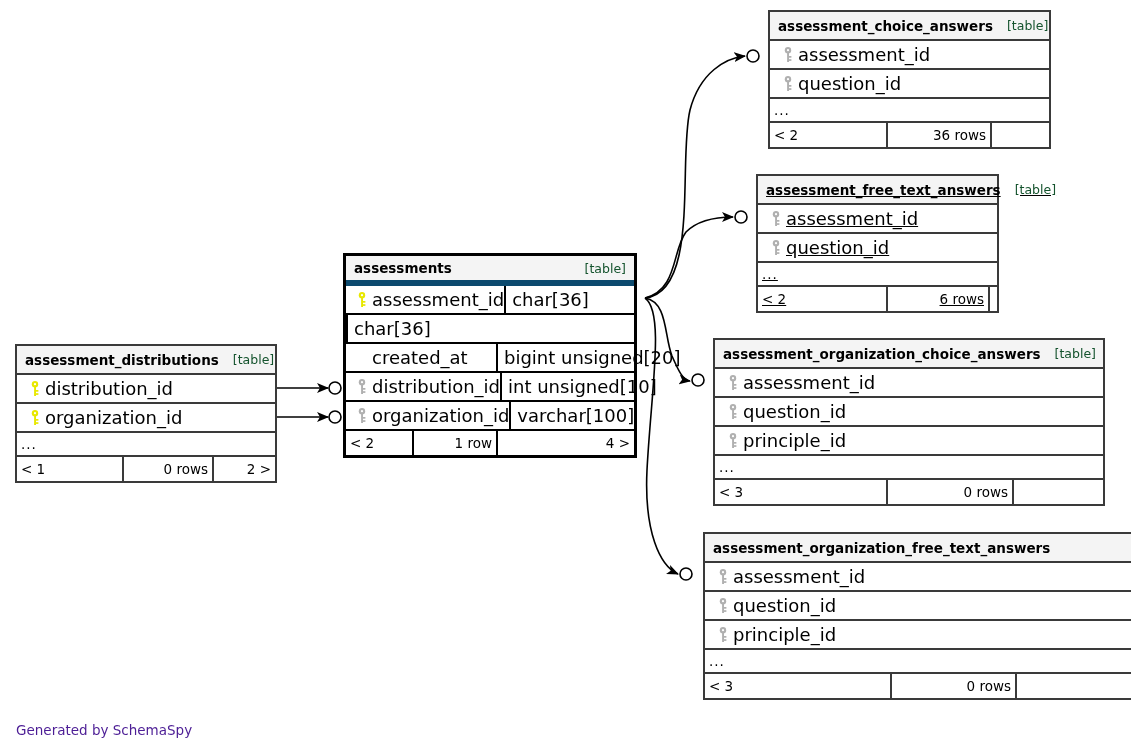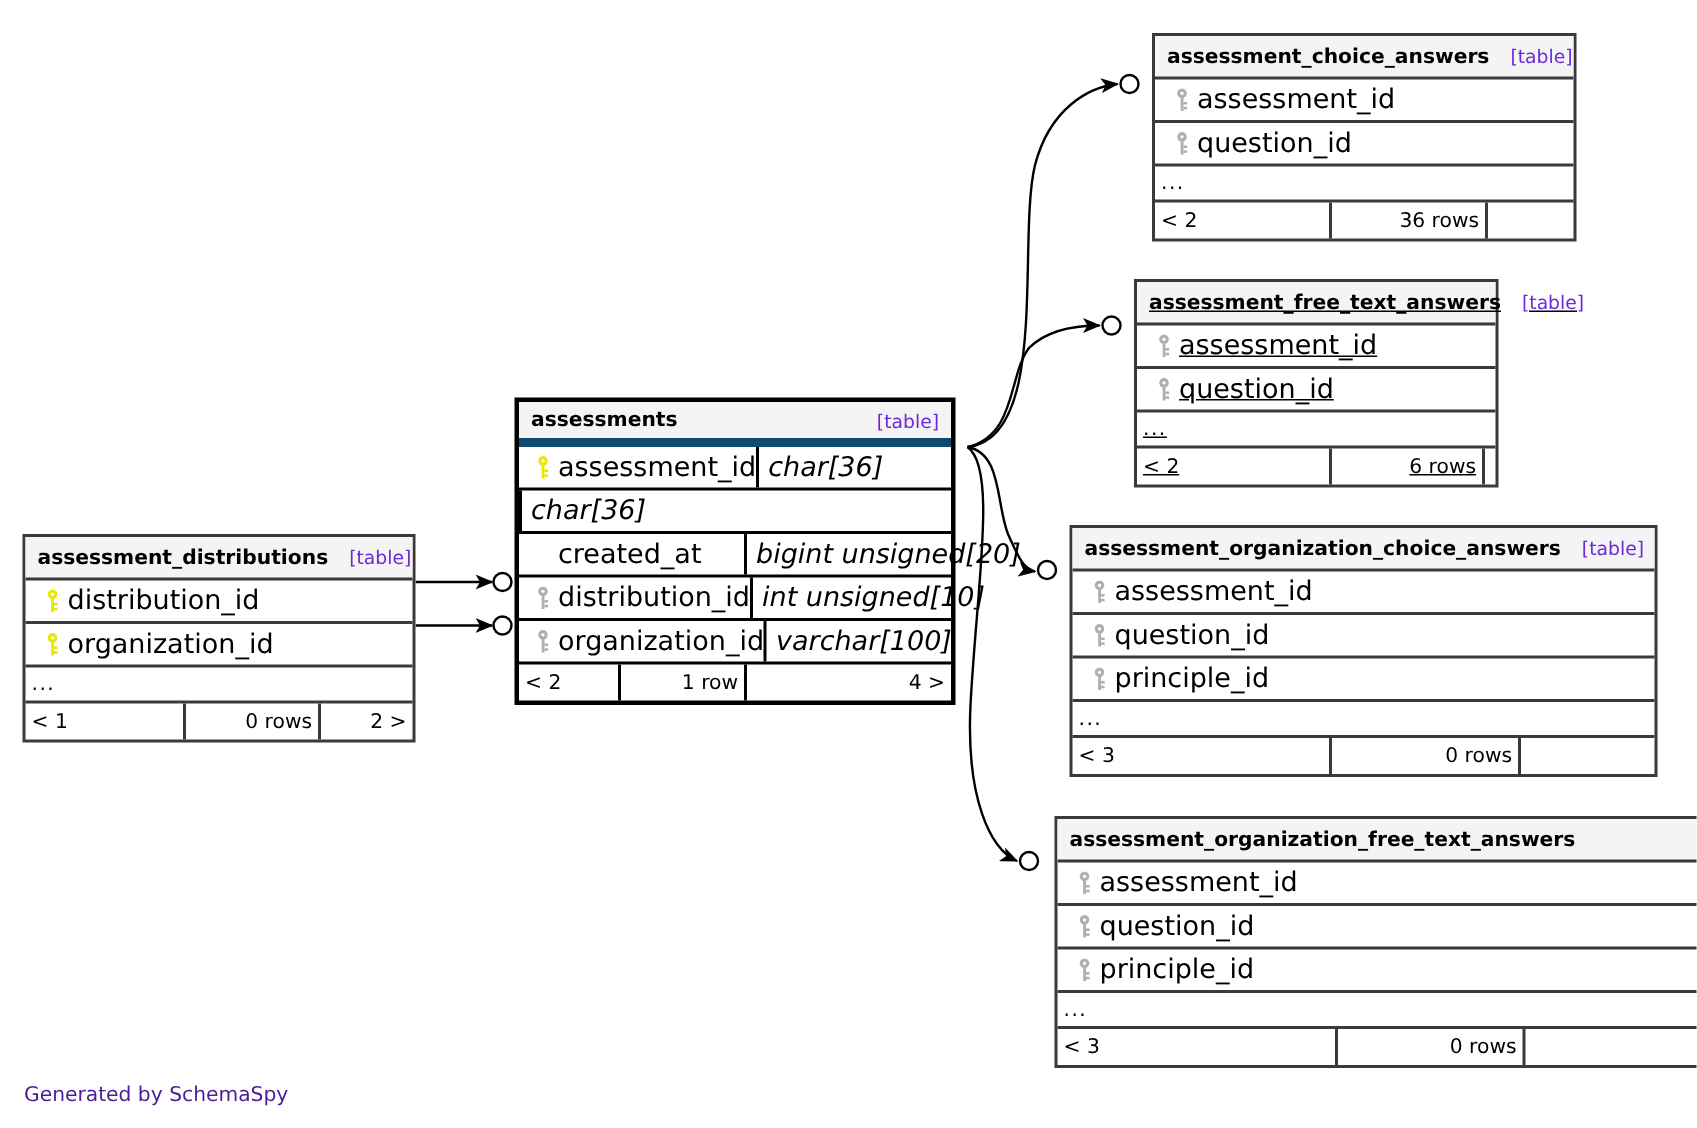--- a/index.html
+++ b/index.html
@@ -30,21 +30,20 @@
     pointer-events: none;
     z-index: 1;
   }
 
   
   .table-box {
     position: absolute;
     background: #ffffff;
     box-sizing: border-box;
     z-index: 2;
-    margin-top: 12px;
   }
   .table-box.thin {
     border: 2px solid #3a3a3a;
   }
   .table-box.thick {
     border: 3px solid #000000;
   }
 
   .tbl-header {
     display: flex;
@@ -58,21 +57,21 @@
     font-weight: bold;
     white-space: nowrap;
   }
   .thick > .tbl-header { border-bottom: 6px solid #0c4a6e; height: 30px; }
   .thin  > .tbl-header { border-bottom: 2px solid #3a3a3a; }
 
   .tbl-title { font-weight: bold; }
   .tbl-tag {
     font-weight: normal;
     font-size: 12.5px;
-    color: #6d28d9;
+    color: #14532d;
     padding-left: 14px;
   }
 
   .tbl-row {
     display: flex;
     align-items: stretch;
     height: 29px;
     box-sizing: border-box;
     font-size: 18px;
   }
@@ -88,21 +87,21 @@
     white-space: nowrap;
   }
   .col-type {
     display: flex;
     align-items: center;
     box-sizing: border-box;
     padding-left: 6px;
     flex: 1 1 auto;
     white-space: nowrap;
   }
-  .thick .col-type { border-left: 2px solid #000000; font-style: italic; }
+  .thick .col-type { border-left: 2px solid #000000; }
 
   .keyslot {
     width: 20px;
     flex: 0 0 20px;
     display: flex;
     align-items: center;
     justify-content: center;
   }
   .keyslot.empty svg { visibility: hidden; }
   .namepad { padding-left: 8px; }

